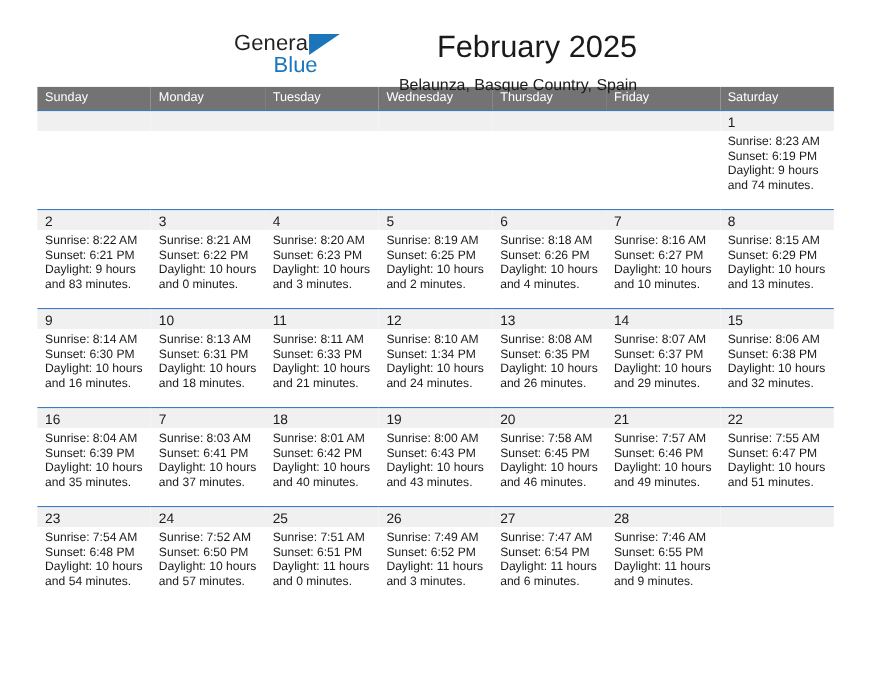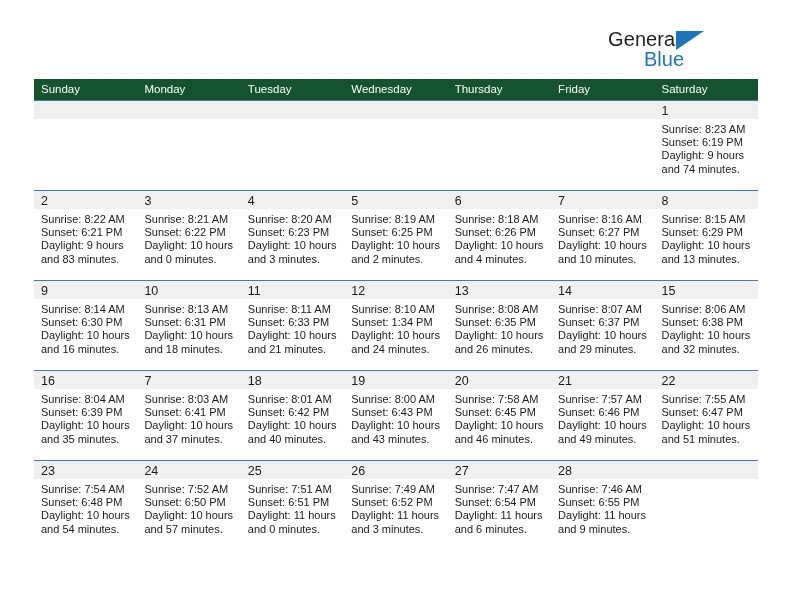--- a/index.html
+++ b/index.html
@@ -20,21 +20,21 @@
     width: 792px;
     height: 612px;
     box-sizing: border-box;
     padding: 0 34px;
   }
 
   
   .header {
     display: flex;
     align-items: flex-start;
-    justify-content: flex-end;
+    justify-content: center;
     padding-top: 27px;
     height: 68px;
     box-sizing: border-box;
   }
 
   .logo {
     position: relative;
     width: 150px;
     padding-top: 2px;
   }
@@ -83,21 +83,21 @@
   }
 
   
   .calendar {
     margin-top: 11px;
     width: 724px;
     border-collapse: collapse;
     table-layout: fixed;
   }
   .calendar th {
-    background: #14532d;
+    background: #737373;
     color: #ffffff;
     font-size: 11.5px;
     font-weight: normal;
     text-align: left;
     padding: 4px 0 5px 7px;
     height: 17px;
     box-sizing: border-box;
   }
   .calendar td {
     vertical-align: top;
@@ -140,20 +140,24 @@
 <div class="page">
 
   <div class="header">
 
     <div class="logo">
       <span class="logo-line1">General</span>
       <span class="logo-triangle"></span>
       <span class="logo-line2">Blue</span>
     </div>
 
+    <div class="title-block">
+      <div class="cal-title">February 2025</div>
+      <div class="cal-subtitle">Belaunza, Basque Country, Spain</div>
+    </div>
 
   </div>
 
   <table class="calendar">
     <thead>
       <tr>
         <th>Sunday</th>
         <th>Monday</th>
         <th>Tuesday</th>
         <th>Wednesday</th>

